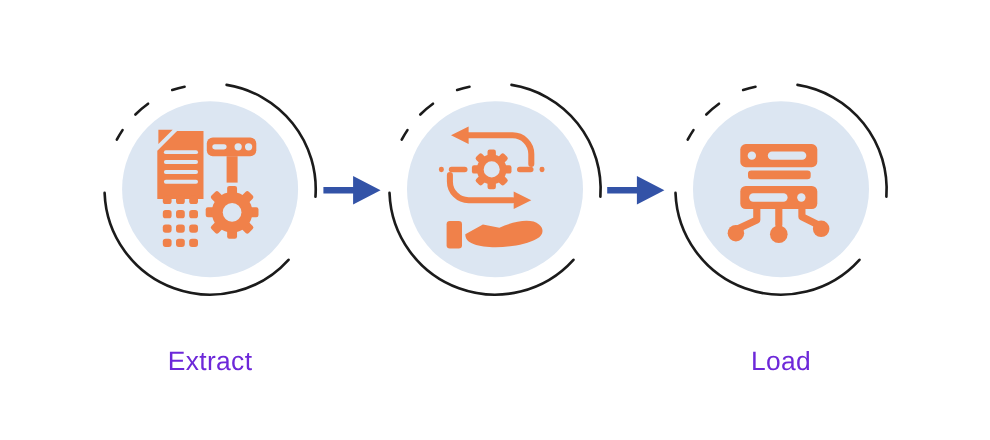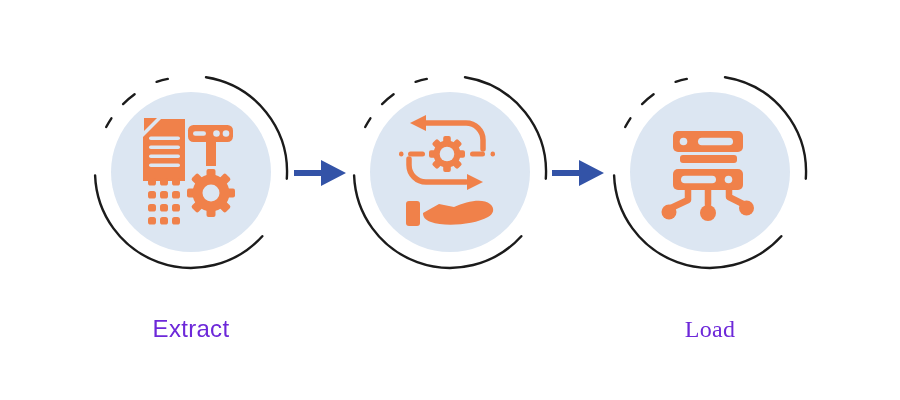--- a/index.html
+++ b/index.html
@@ -142,21 +142,21 @@
                  L 40,87 L 55,90
                  C 68,84 84,81 91,87
                  C 96,91 95,97 89,100
                  C 75,108 45,110 32,105
                  C 26,103 24,100 24,96 Z"></path>
         </g>
       </g>
     </svg>
   </div>
 
-  <div class="stage" style="left:600px;font-family:Liberation Serif, serif;">
+  <div class="stage" style="left:600px;">
     <svg class="ring" viewBox="0 0 220 225">
       <g>
         <path class="ringstroke" d="M 125,17.2 A 96 96 0 0 1 205.8,118.7"></path>
         <path class="ringstroke" d="M 14.1,115.4 A 96 96 0 0 0 181.3,176.2"></path>
         <path class="ringstroke" d="M 25.2,67 A 96 96 0 0 1 30.4,58.3"></path>
         <path class="ringstroke" d="M 42.1,44.1 A 96 96 0 0 1 53.6,34.3"></path>
         <path class="ringstroke" d="M 75.6,21.8 A 96 96 0 0 1 86.8,18.9"></path>
       </g>
       <circle cx="110" cy="112" r="80" fill="#DCE6F2"></circle>
       <g transform="translate(58,57)">

